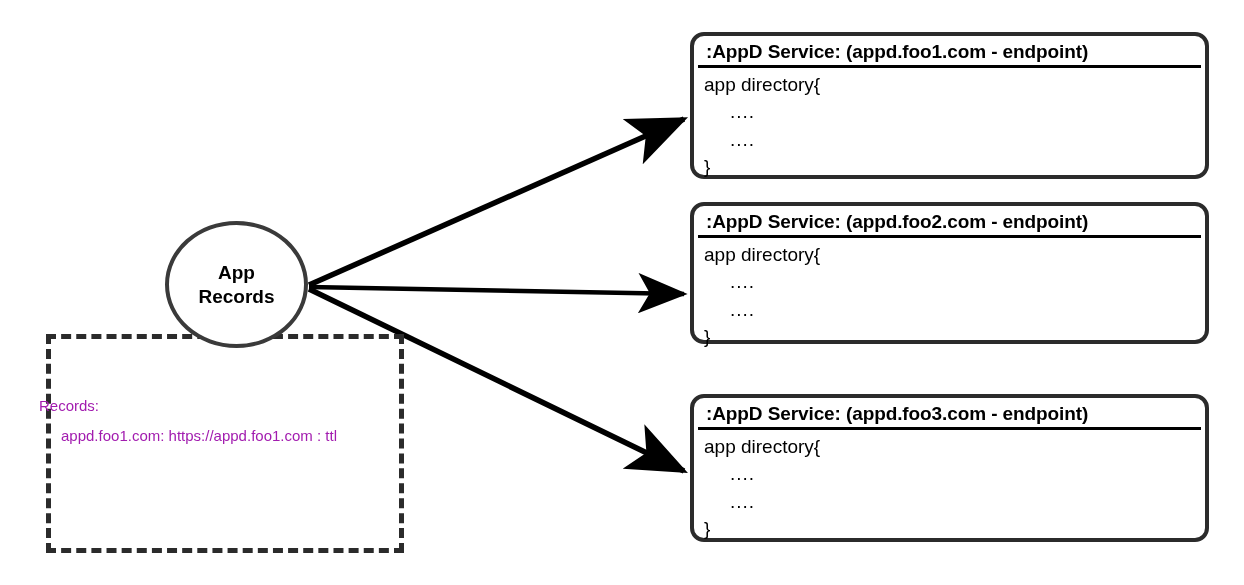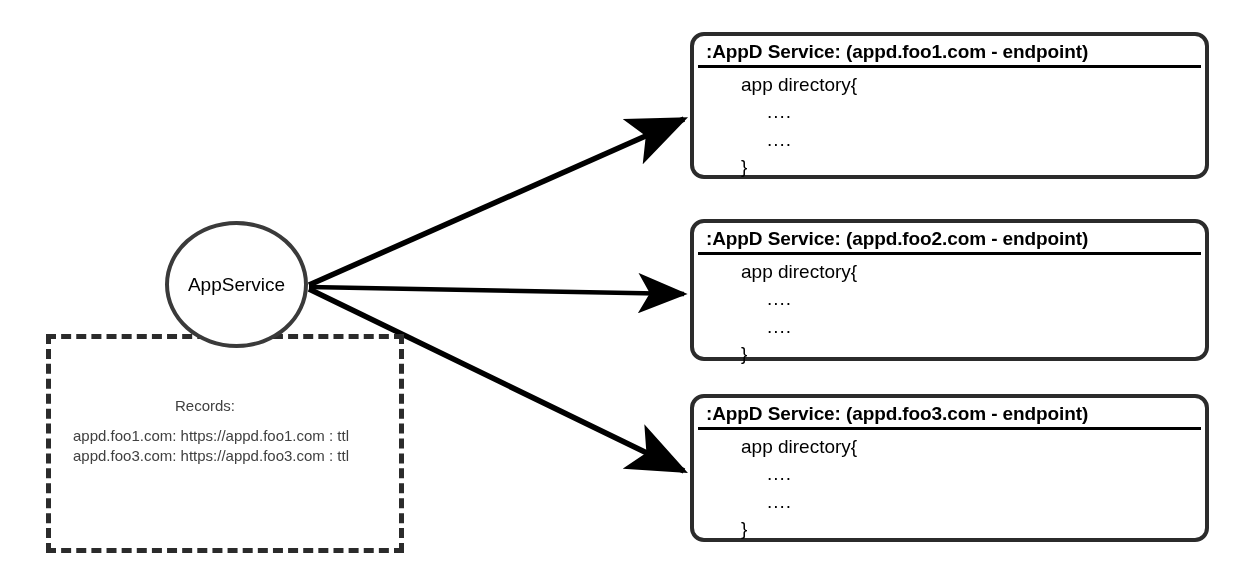--- a/index.html
+++ b/index.html
@@ -29,24 +29,25 @@
     position: absolute;
     left: 165px;
     top: 221px;
     width: 143px;
     height: 127px;
     border: 4px solid #3a3a3a;
     border-radius: 50%;
     box-sizing: border-box;
     background: #ffffff;
     display: flex;
-    flex-direction: row;
+    flex-direction: column;
     align-items: center;
     justify-content: center;
     z-index: 3;
+    font-weight: bold;
   }
   .launcher-line {
     font-size: 19px;
     color: #000000;
     line-height: 1.22;
     text-align: center;
     white-space: nowrap;
   }
 
   
@@ -56,25 +57,24 @@
     top: 334px;
     width: 358px;
     height: 219px;
     box-sizing: border-box;
     border: 5px dashed #2b2b2b;
     background: transparent;
     z-index: 1;
   }
   .records-inner {
     position: absolute;
-    left: 51px;
+    left: 39px;
     top: 396px;
     z-index: 2;
-    color: #404040;
-    text-align: center;
+    color: #a21caf;
   }
   .records-title {
     font-size: 15px;
     line-height: 1.32;
     white-space: nowrap;
   }
   .records-list {
     margin: 10px;
     padding: 0 0 0 12px;
     list-style: none;
@@ -91,42 +91,41 @@
     left: 690px;
     width: 519px;
     box-sizing: border-box;
     border: 4px solid #2b2b2b;
     border-radius: 14px;
     background: #ffffff;
     z-index: 3;
     padding: 4px 0 0 0;
   }
   .service-box.b1 { top: 32px;  height: 147px; }
-  .service-box.b2 { top: 219px; height: 142px; }
+  .service-box.b2 { top: 202px; height: 142px; }
   .service-box.b3 { top: 394px; height: 148px; }
 
   .svc-title {
     font-size: 19px;
     font-weight: bold;
     color: #000000;
     white-space: nowrap;
     padding: 1px 6px 2px 8px;
     margin: 0 4px 0 4px;
     border-bottom: 3px solid #000000;
     letter-spacing: -0.1px;
   }
   .svc-body {
     padding: 3px 0 0 10px;
   }
   .svc-line {
     font-size: 19px;
     color: #000000;
     line-height: 1.44;
     white-space: pre;
-    margin-left: 37px;
   }
   .svc-line.indent {
     padding-left: 26px;
     letter-spacing: 1px;
   }
 </style>
 </head>
 <body>
 
 <div id="canvas">
@@ -140,27 +139,26 @@
     <line x1="309" y1="285" x2="684" y2="119" stroke="#000000" stroke-width="5.5" marker-end="url(#ah)"></line>
     <line x1="309" y1="287" x2="684" y2="294" stroke="#000000" stroke-width="4.5" marker-end="url(#ah)"></line>
     <line x1="309" y1="289" x2="684" y2="471" stroke="#000000" stroke-width="5.5" marker-end="url(#ah)"></line>
   </svg>
 
   <div class="records-box"></div>
   <div class="records-inner">
     <div class="records-title">Records:</div>
     <ul class="records-list">
       <li>appd.foo1.com: https://appd.foo1.com : ttl</li>
-      <li>appd.foo3.com: https://appd.foo3.com : ttl</li>
     </ul>
   </div>
 
   <div class="launcher">
     <div class="launcher-line">App</div>
-    <div class="launcher-line">Service</div>
+    <div class="launcher-line">Records</div>
   </div>
 
   <div class="service-box b1">
     <div class="svc-title">:AppD Service: (appd.foo1.com - endpoint)</div>
     <div class="svc-body">
       <div class="svc-line">app directory{</div>
       <div class="svc-line indent">....</div>
       <div class="svc-line indent">....</div>
       <div class="svc-line">}</div>
     </div>

